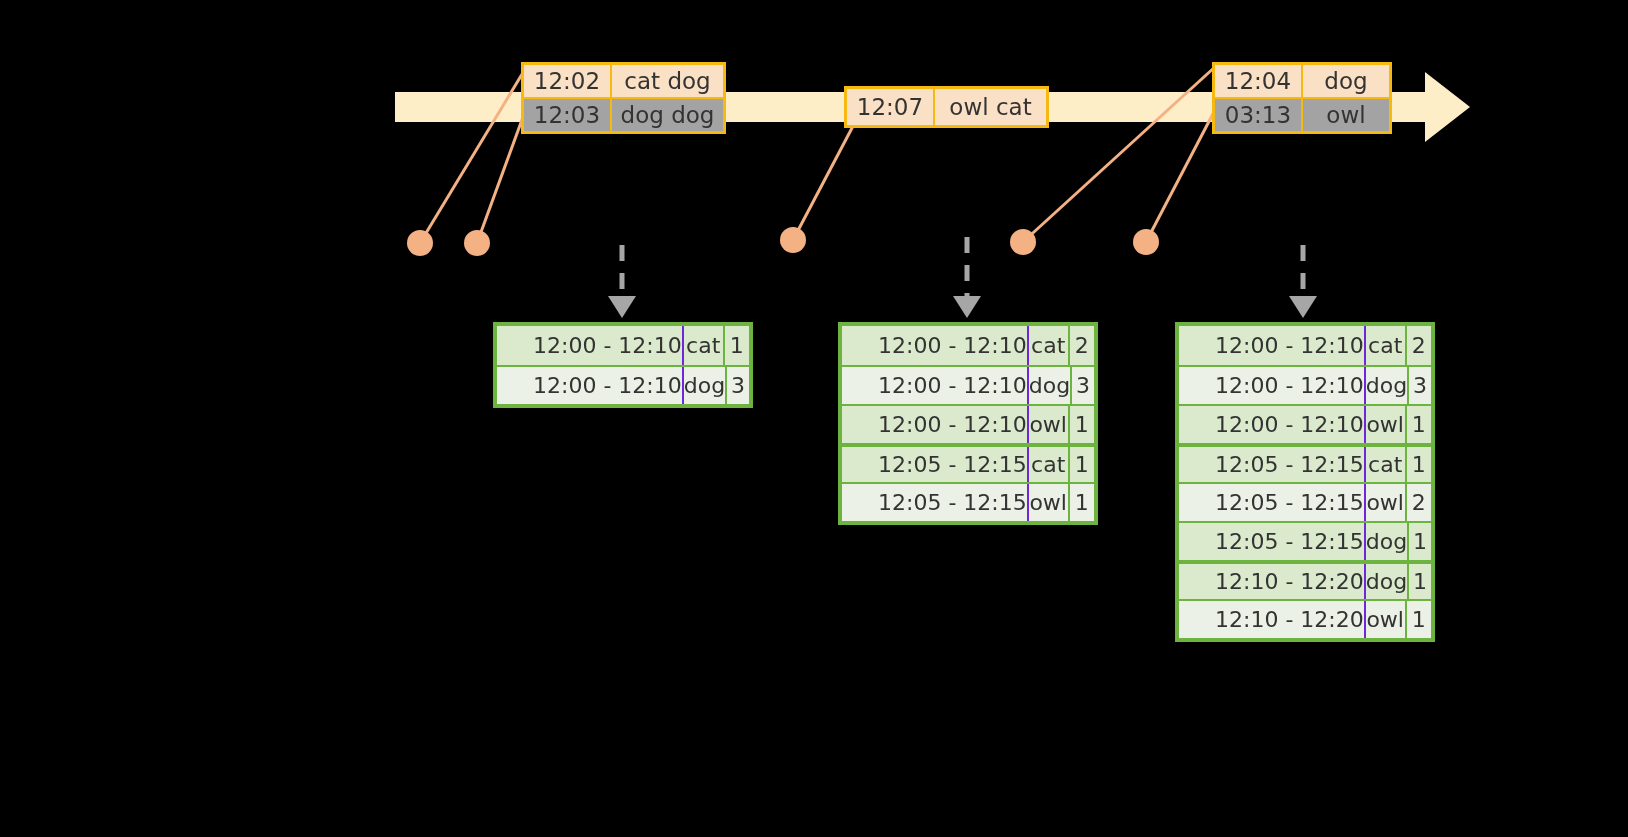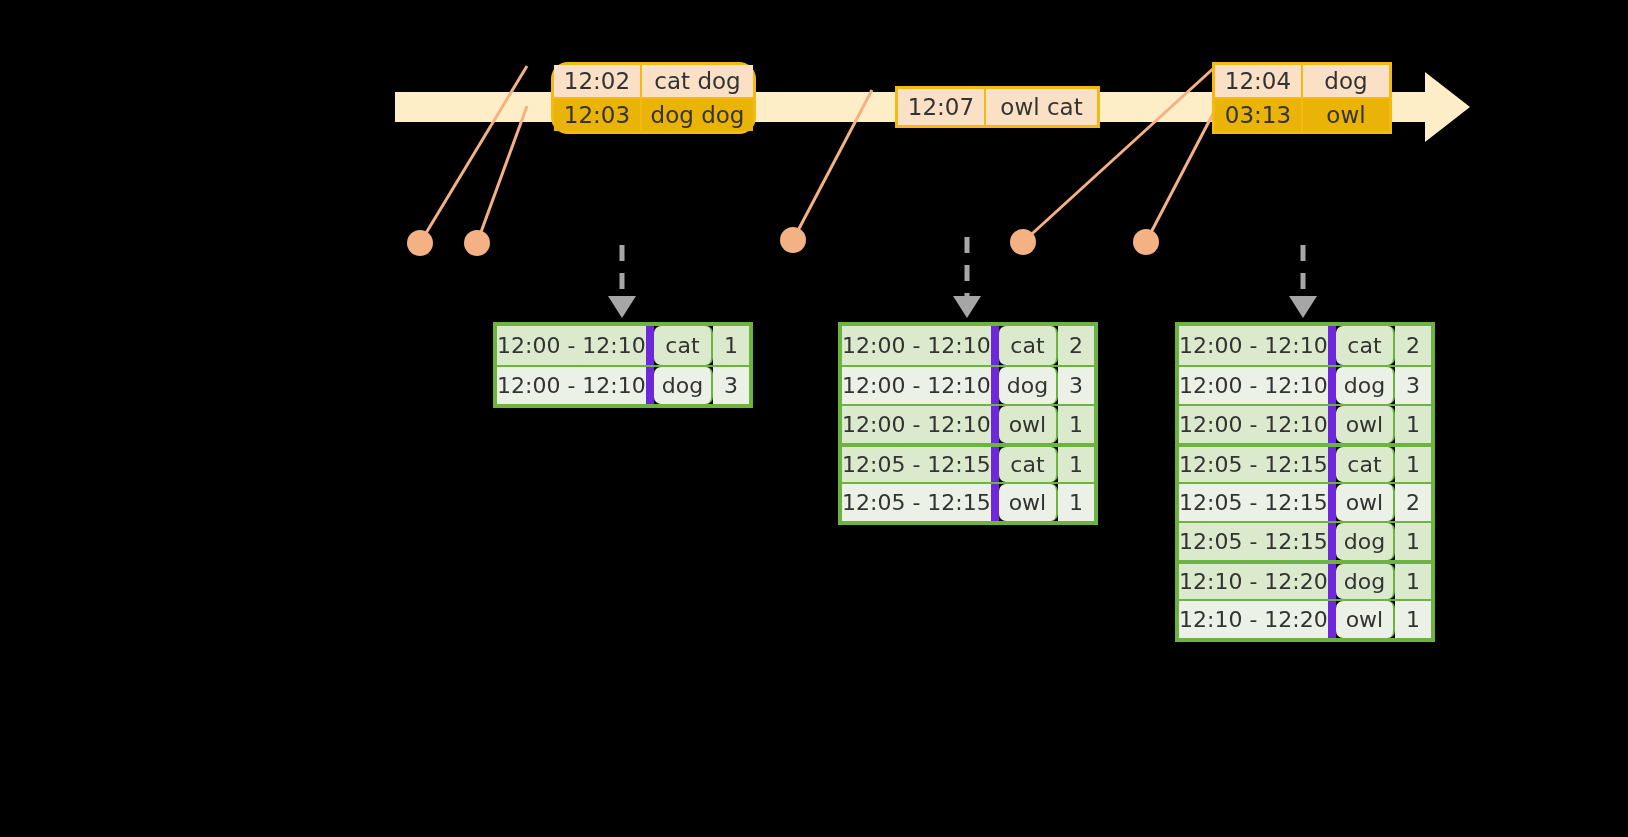--- a/index.html
+++ b/index.html
@@ -28,42 +28,42 @@
   }
   .evt-row{display:flex;flex:1;}
   .evt-row + .evt-row{border-top:2px solid #f5b912;}
   .evt-time,.evt-words{
     display:flex;align-items:center;justify-content:center;
     font-size:23px;color:#333;box-sizing:border-box;white-space:nowrap;
   }
   .evt-time{width:88px;border-right:2px solid #f5b912;}
   .evt-words{flex:1;padding:0 4px;}
   .shade-a .evt-time,.shade-a .evt-words{background:#fae0c4;}
-  .shade-b .evt-time,.shade-b .evt-words{background:#eab308;}
-
-  #evt1{left:551px;top:62px;width:205px;height:72px;border-radius:17px;}
-  #evt2{left:895px;top:86px;width:205px;height:42px;}
+  .shade-b .evt-time,.shade-b .evt-words{background:#a3a3a3;}
+
+  #evt1{left:521px;top:62px;width:205px;height:72px;}
+  #evt2{left:844px;top:86px;width:205px;height:42px;}
   #evt3{left:1212px;top:62px;width:180px;height:72px;}
 
   
 
   
   .tbl{
     position:absolute;border:4px solid #6cb33f;box-sizing:border-box;
     display:flex;flex-direction:column;
   }
   .tbl-row{display:flex;height:39px;box-sizing:border-box;}
   .tbl-row + .tbl-row{border-top:2px solid #6cb33f;}
   .tbl-row.grp{border-top:4px solid #6cb33f;}
   .c-win,.c-word,.c-cnt{
     display:flex;align-items:center;justify-content:center;
     font-size:22px;color:#333;box-sizing:border-box;white-space:nowrap;
   }
-  .c-win{flex:1;border-right:8px solid #6d28d9;}
-  .c-word{width:66px;border-right:2px solid #6cb33f;border-radius:7px;}
+  .c-win{flex:1;border-right:2px solid #6d28d9;padding-left:36px;}
+  .c-word{width:66px;border-right:2px solid #6cb33f;}
   .c-cnt{width:40px;}
   .alt0 .c-win,.alt0 .c-word,.alt0 .c-cnt{background:#dbe9cc;}
   .alt1 .c-win,.alt1 .c-word,.alt1 .c-cnt{background:#ebf1e6;}
 
   #tbl1{left:493px;top:322px;width:260px;}
   #tbl2{left:838px;top:322px;width:260px;}
   #tbl3{left:1175px;top:322px;width:260px;}
 </style>
 </head>
 <body>

